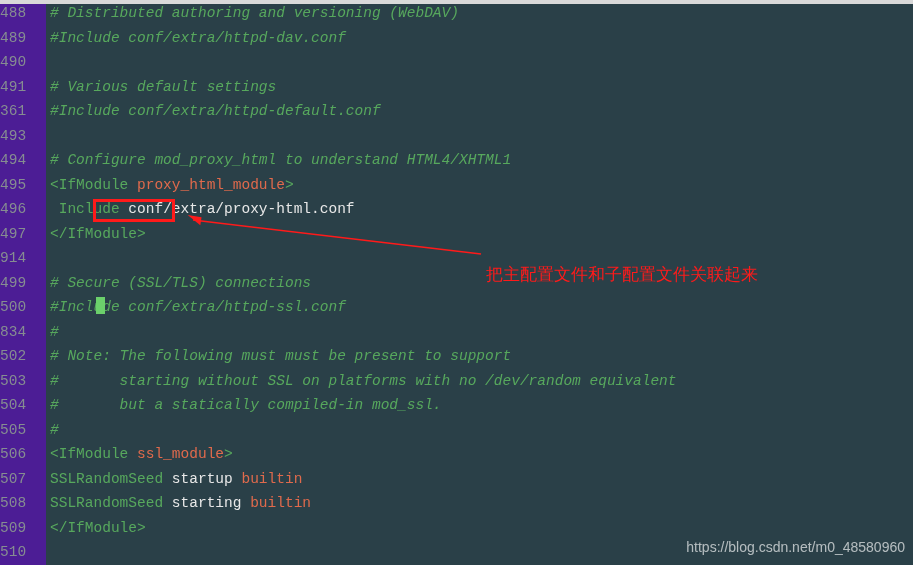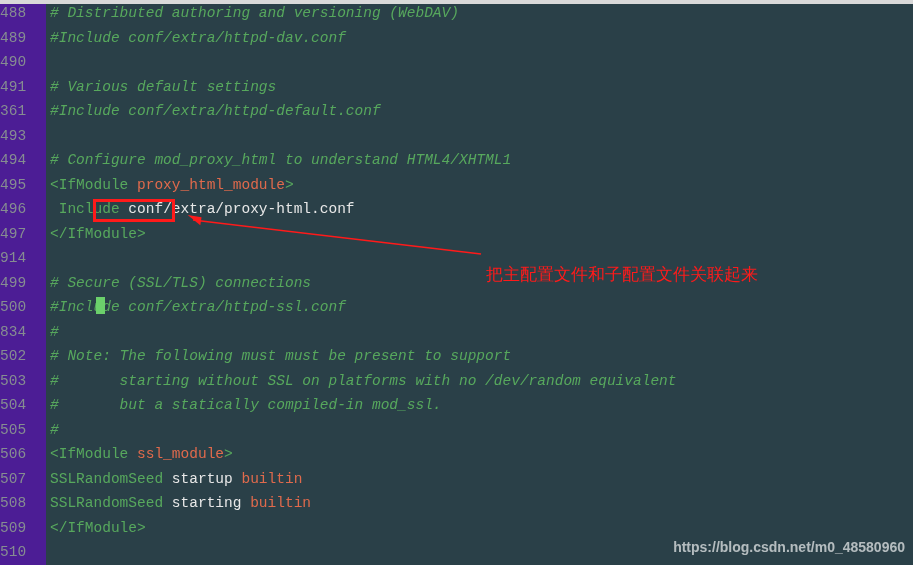--- a/index.html
+++ b/index.html
@@ -80,21 +80,21 @@
   top: 297px;
   z-index: 5;
 }
 .watermark {
   position: absolute;
   right: 8px;
   bottom: 6px;
   color: rgba(255,255,255,0.65);
   font-family: Arial, sans-serif;
   font-size: 14px;
-  font-weight: 700;
+  font-weight: 400;
   z-index: 20;
 }
 .thin-bar-top {
   position: absolute;
   top: 0;
   left: 0;
   right: 0;
   height: 4px;
   background: #d9d9d9;
 }

